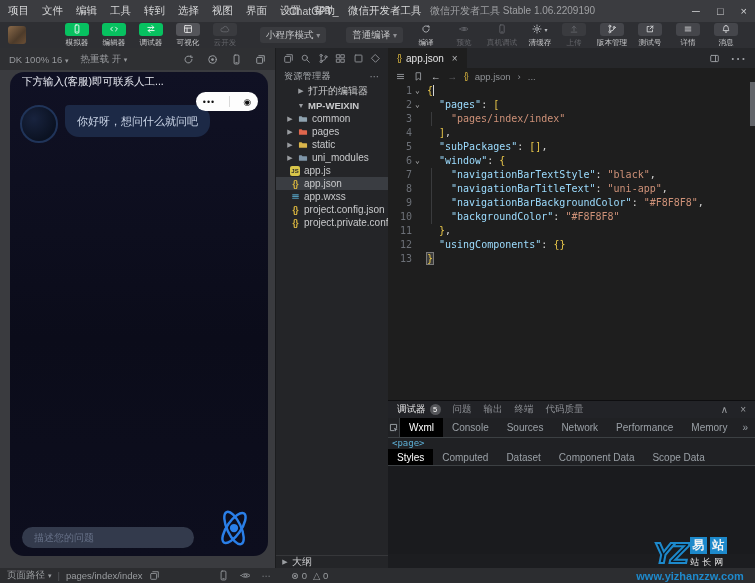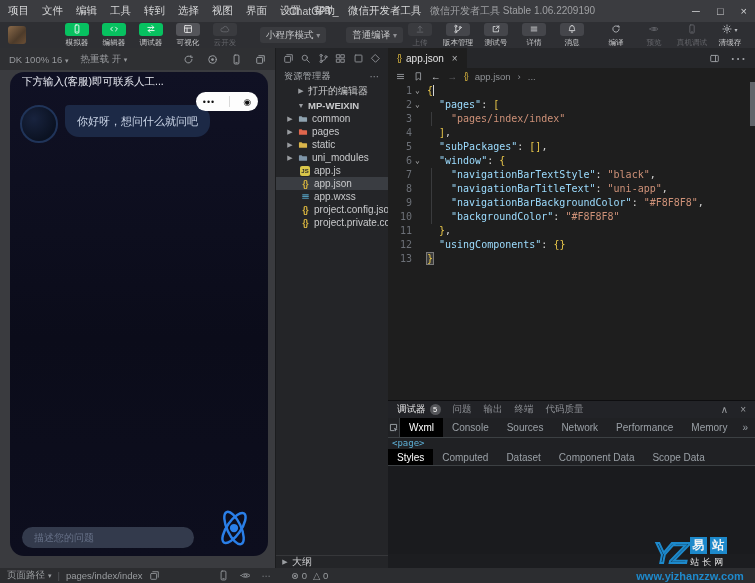--- a/index.html
+++ b/index.html
@@ -71,21 +71,21 @@
            padding:0 7px;color:#8b8e93;}
   .exheader{height:16px;display:flex;align-items:center;padding:0 8px;color:#a9acb0;
             font-size:9px;letter-spacing:.4px;}
   .exheader .more{margin-left:auto;color:#8b8e93;font-size:10px;cursor:pointer;}
   .exrow{height:14px;display:flex;align-items:center;gap:3px;font-size:10px;padding-left:21px;
          cursor:pointer;white-space:nowrap;}
   .exrow .arr{width:8px;font-size:7px;color:#9a9da1;text-align:center;flex:0 0 auto;}
   .exrow.root{font-weight:bold;font-size:9.5px;}
   .trow{height:13px;display:flex;align-items:center;gap:4px;font-size:10px;cursor:pointer;
         padding-left:10px;white-space:nowrap;overflow:hidden;}
-  .trow.file{padding-left:24px;}
+  .trow.file{padding-left:14px;}
   .trow.sel{background:#3a3d42;}
   .ficon{width:10px;height:10px;flex:0 0 auto;display:flex;align-items:center;justify-content:center;
          font-size:8px;font-weight:bold;}
   .ficon.braces{color:#d8b43e;font-size:9px;letter-spacing:-1px;}
   .ficon.js{background:#d9c64a;color:#2b2b2b;border-radius:2px;font-size:6px;}
   .ficon.wxss{color:#519aba;}
   .outlinebar{position:absolute;left:0;right:0;bottom:0;height:13px;border-top:1px solid #36373a;
               display:flex;align-items:center;gap:3px;font-size:10px;padding-left:5px;cursor:pointer;}
   .outlinebar .arr{width:8px;font-size:7px;color:#9a9da1;text-align:center;}
 
@@ -153,21 +153,21 @@
   .statusbar .sep{color:#55565a;}
   .statusbar .seg{display:flex;align-items:center;gap:3px;cursor:pointer;}
   .statusbar .icns{display:flex;gap:11px;margin-left:52px;color:#8d9094;align-items:center;}
   .statusbar .errs{display:flex;gap:6px;margin-left:14px;align-items:center;}
   .statusbar .sright{margin-left:auto;display:flex;gap:11px;align-items:center;}
 
   
   .wm{position:absolute;right:3px;bottom:1px;width:124px;opacity:.95;pointer-events:none;
       display:flex;flex-direction:column;align-items:center;}
   .wmrow{display:flex;align-items:center;gap:4px;}
-  .wmlogo{font-size:30px;font-weight:normal;font-style:italic;color:#0c1a26;line-height:1;
+  .wmlogo{font-size:30px;font-weight:bold;font-style:italic;color:#0c1a26;line-height:1;
           -webkit-text-stroke:2px #1e8fd5;text-stroke:2px #1e8fd5;letter-spacing:-3px;}
   .wmcol{display:flex;flex-direction:column;gap:2px;}
   .wmsq{display:flex;gap:3px;}
   .wmsq span{background:#1e8fd5;color:#fff;font-size:12px;font-weight:bold;width:17px;height:17px;
              display:flex;align-items:center;justify-content:center;}
   .wmsub{color:#eee;font-size:9px;letter-spacing:3px;text-align:center;}
   .wmurl{color:#1e8fd5;font-weight:bold;font-size:11px;margin-top:1px;white-space:nowrap;}
 </style>
 </head>
 <body>
@@ -244,20 +244,58 @@
         </div>
       </div>
     <div class="dd" style="width:102px;margin-left:18px;">
       <span>小程序模式</span>
         <span class="car">▾</span>
     </div>
     <div class="dd" style="width:86px;margin-left:20px;">
       <span>普通编译</span>
         <span class="car">▾</span>
     </div>
+    <div class="grp" id="tbMid" style="margin-left:6px;gap:4px;">
+        <div class="tbtn normal">
+          <span class="pill" style="background: transparent; color: rgb(185, 188, 192);">
+            <svg width="10" height="10" viewBox="0 0 16 16" fill="none" stroke="currentColor" stroke-width="1.4" stroke-linecap="round" stroke-linejoin="round">
+              <path d="M13 8a5 5 0 1 1-1.6-3.7M11.4 2.3v2.4h2.4"></path>
+            </svg>
+          </span>
+          <span class="lbl">编译</span>
+        </div>
+        <div class="tbtn disabled">
+          <span class="pill" style="background: transparent;">
+            <svg width="10" height="10" viewBox="0 0 16 16" fill="none" stroke="currentColor" stroke-width="1.4" stroke-linecap="round" stroke-linejoin="round">
+              <path d="M1.5 8C3.8 4.7 12.2 4.7 14.5 8 12.2 11.3 3.8 11.3 1.5 8z"></path>
+              <circle cx="8" cy="8" r="1.8"></circle>
+            </svg>
+          </span>
+          <span class="lbl">预览</span>
+        </div>
+        <div class="tbtn disabled">
+          <span class="pill" style="background: transparent;">
+            <svg width="10" height="10" viewBox="0 0 16 16" fill="none" stroke="currentColor" stroke-width="1.4" stroke-linecap="round" stroke-linejoin="round">
+              <rect x="4.5" y="1.5" width="7" height="13" rx="1.5"></rect>
+              <path d="M7 12.7h2"></path>
+            </svg>
+          </span>
+          <span class="lbl">真机调试</span>
+        </div>
+        <div class="tbtn normal">
+          <span class="pill" style="background: transparent; color: rgb(185, 188, 192);">
+            <svg width="10" height="10" viewBox="0 0 16 16" fill="none" stroke="currentColor" stroke-width="1.4" stroke-linecap="round" stroke-linejoin="round">
+              <circle cx="8" cy="8" r="2.2"></circle>
+              <path d="M8 1.5v2M8 12.5v2M1.5 8h2M12.5 8h2M3.4 3.4l1.4 1.4M11.2 11.2l1.4 1.4M12.6 3.4l-1.4 1.4M4.8 11.2l-1.4 1.4"></path>
+            </svg>
+            <span style="font-size:6px;margin-left:2px;">▾</span>
+          </span>
+          <span class="lbl">清缓存</span>
+        </div>
+      </div>
     <div class="grp" id="tbRight" style="margin-left:auto;margin-right:4px;gap:4px;">
         <div class="tbtn disabled">
           <span class="pill">
             <svg width="10" height="10" viewBox="0 0 16 16" fill="none" stroke="currentColor" stroke-width="1.4" stroke-linecap="round" stroke-linejoin="round">
               <path d="M8 11V3.5M5 6.5l3-3 3 3M3.5 13h9"></path>
             </svg>
           </span>
           <span class="lbl">上传</span>
         </div>
         <div class="tbtn normal">
@@ -287,58 +325,20 @@
           </span>
           <span class="lbl">详情</span>
         </div>
         <div class="tbtn normal">
           <span class="pill" style="background: rgb(69, 70, 75); color: rgb(213, 214, 216);">
             <svg width="10" height="10" viewBox="0 0 16 16" fill="none" stroke="currentColor" stroke-width="1.4" stroke-linecap="round" stroke-linejoin="round">
               <path d="M8 2.5a3.6 3.6 0 0 1 3.6 3.6c0 2.8.9 3.3.9 4.4H3.5c0-1.1.9-1.6.9-4.4A3.6 3.6 0 0 1 8 2.5zM6.8 12.5a1.2 1.2 0 0 0 2.4 0"></path>
             </svg>
           </span>
           <span class="lbl">消息</span>
-        </div>
-      </div>
-    <div class="grp" id="tbMid" style="margin-left:6px;gap:4px;">
-        <div class="tbtn normal">
-          <span class="pill" style="background: transparent; color: rgb(185, 188, 192);">
-            <svg width="10" height="10" viewBox="0 0 16 16" fill="none" stroke="currentColor" stroke-width="1.4" stroke-linecap="round" stroke-linejoin="round">
-              <path d="M13 8a5 5 0 1 1-1.6-3.7M11.4 2.3v2.4h2.4"></path>
-            </svg>
-          </span>
-          <span class="lbl">编译</span>
-        </div>
-        <div class="tbtn disabled">
-          <span class="pill" style="background: transparent;">
-            <svg width="10" height="10" viewBox="0 0 16 16" fill="none" stroke="currentColor" stroke-width="1.4" stroke-linecap="round" stroke-linejoin="round">
-              <path d="M1.5 8C3.8 4.7 12.2 4.7 14.5 8 12.2 11.3 3.8 11.3 1.5 8z"></path>
-              <circle cx="8" cy="8" r="1.8"></circle>
-            </svg>
-          </span>
-          <span class="lbl">预览</span>
-        </div>
-        <div class="tbtn disabled">
-          <span class="pill" style="background: transparent;">
-            <svg width="10" height="10" viewBox="0 0 16 16" fill="none" stroke="currentColor" stroke-width="1.4" stroke-linecap="round" stroke-linejoin="round">
-              <rect x="4.5" y="1.5" width="7" height="13" rx="1.5"></rect>
-              <path d="M7 12.7h2"></path>
-            </svg>
-          </span>
-          <span class="lbl">真机调试</span>
-        </div>
-        <div class="tbtn normal">
-          <span class="pill" style="background: transparent; color: rgb(185, 188, 192);">
-            <svg width="10" height="10" viewBox="0 0 16 16" fill="none" stroke="currentColor" stroke-width="1.4" stroke-linecap="round" stroke-linejoin="round">
-              <circle cx="8" cy="8" r="2.2"></circle>
-              <path d="M8 1.5v2M8 12.5v2M1.5 8h2M12.5 8h2M3.4 3.4l1.4 1.4M11.2 11.2l1.4 1.4M12.6 3.4l-1.4 1.4M4.8 11.2l-1.4 1.4"></path>
-            </svg>
-            <span style="font-size:6px;margin-left:2px;">▾</span>
-          </span>
-          <span class="lbl">清缓存</span>
         </div>
       </div>
   </div>
 
   <div class="main">
 
     <div class="sim">
       <div class="simbar">
         <span class="seg">
           <span>DK 100% 16</span> <span style="font-size:7px;">▾</span>

